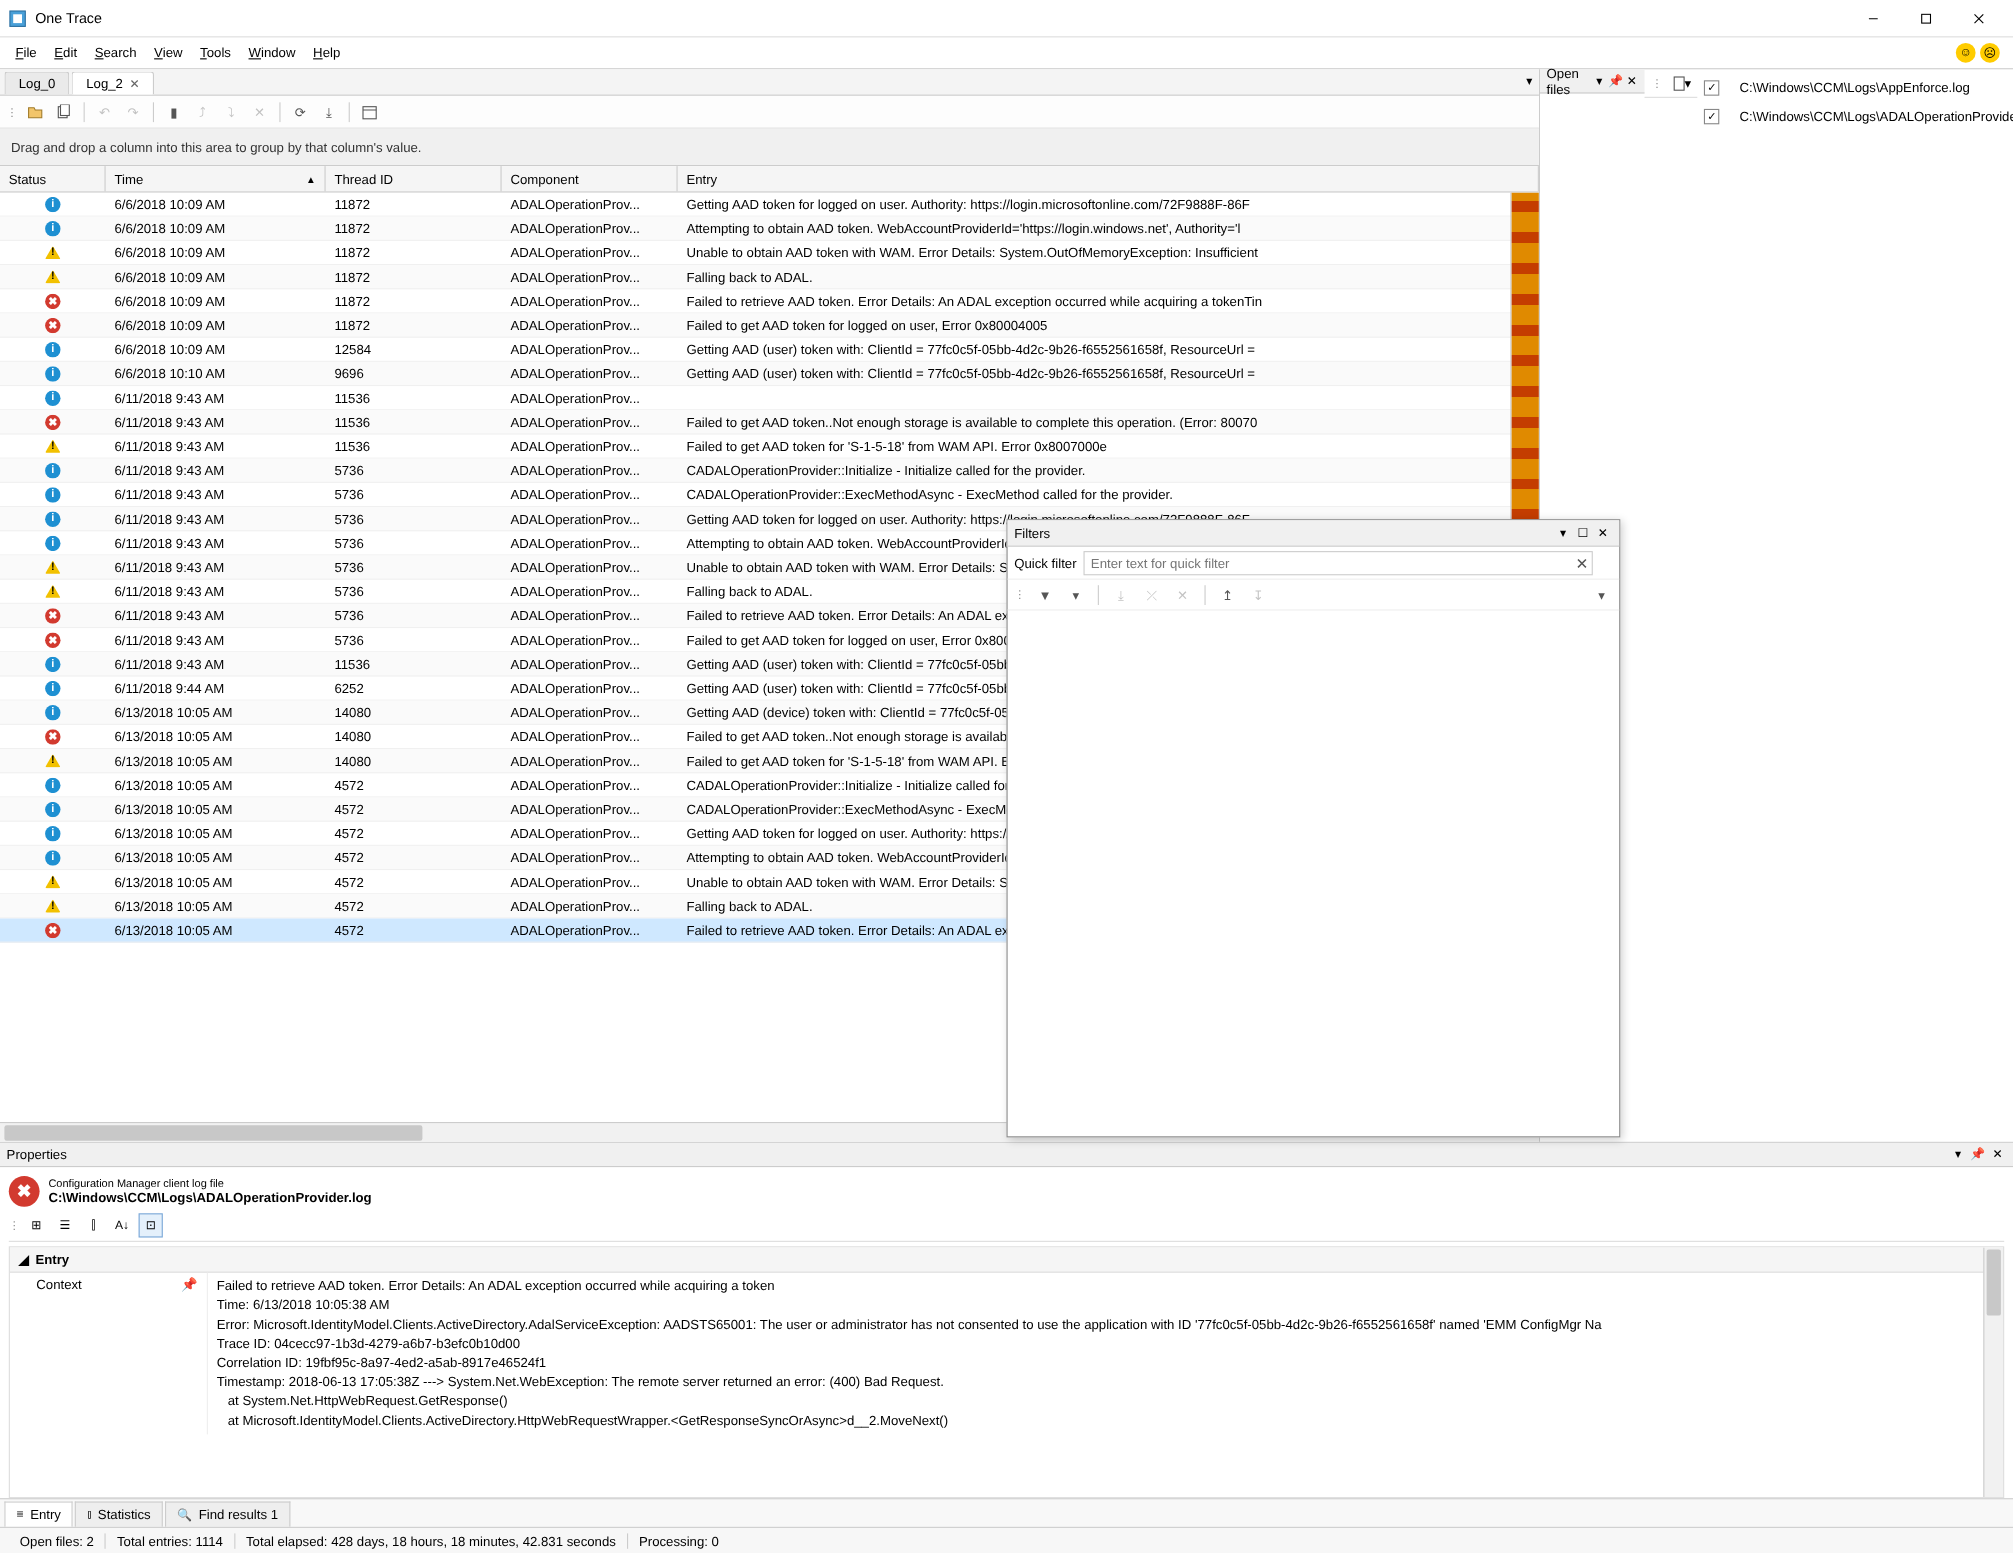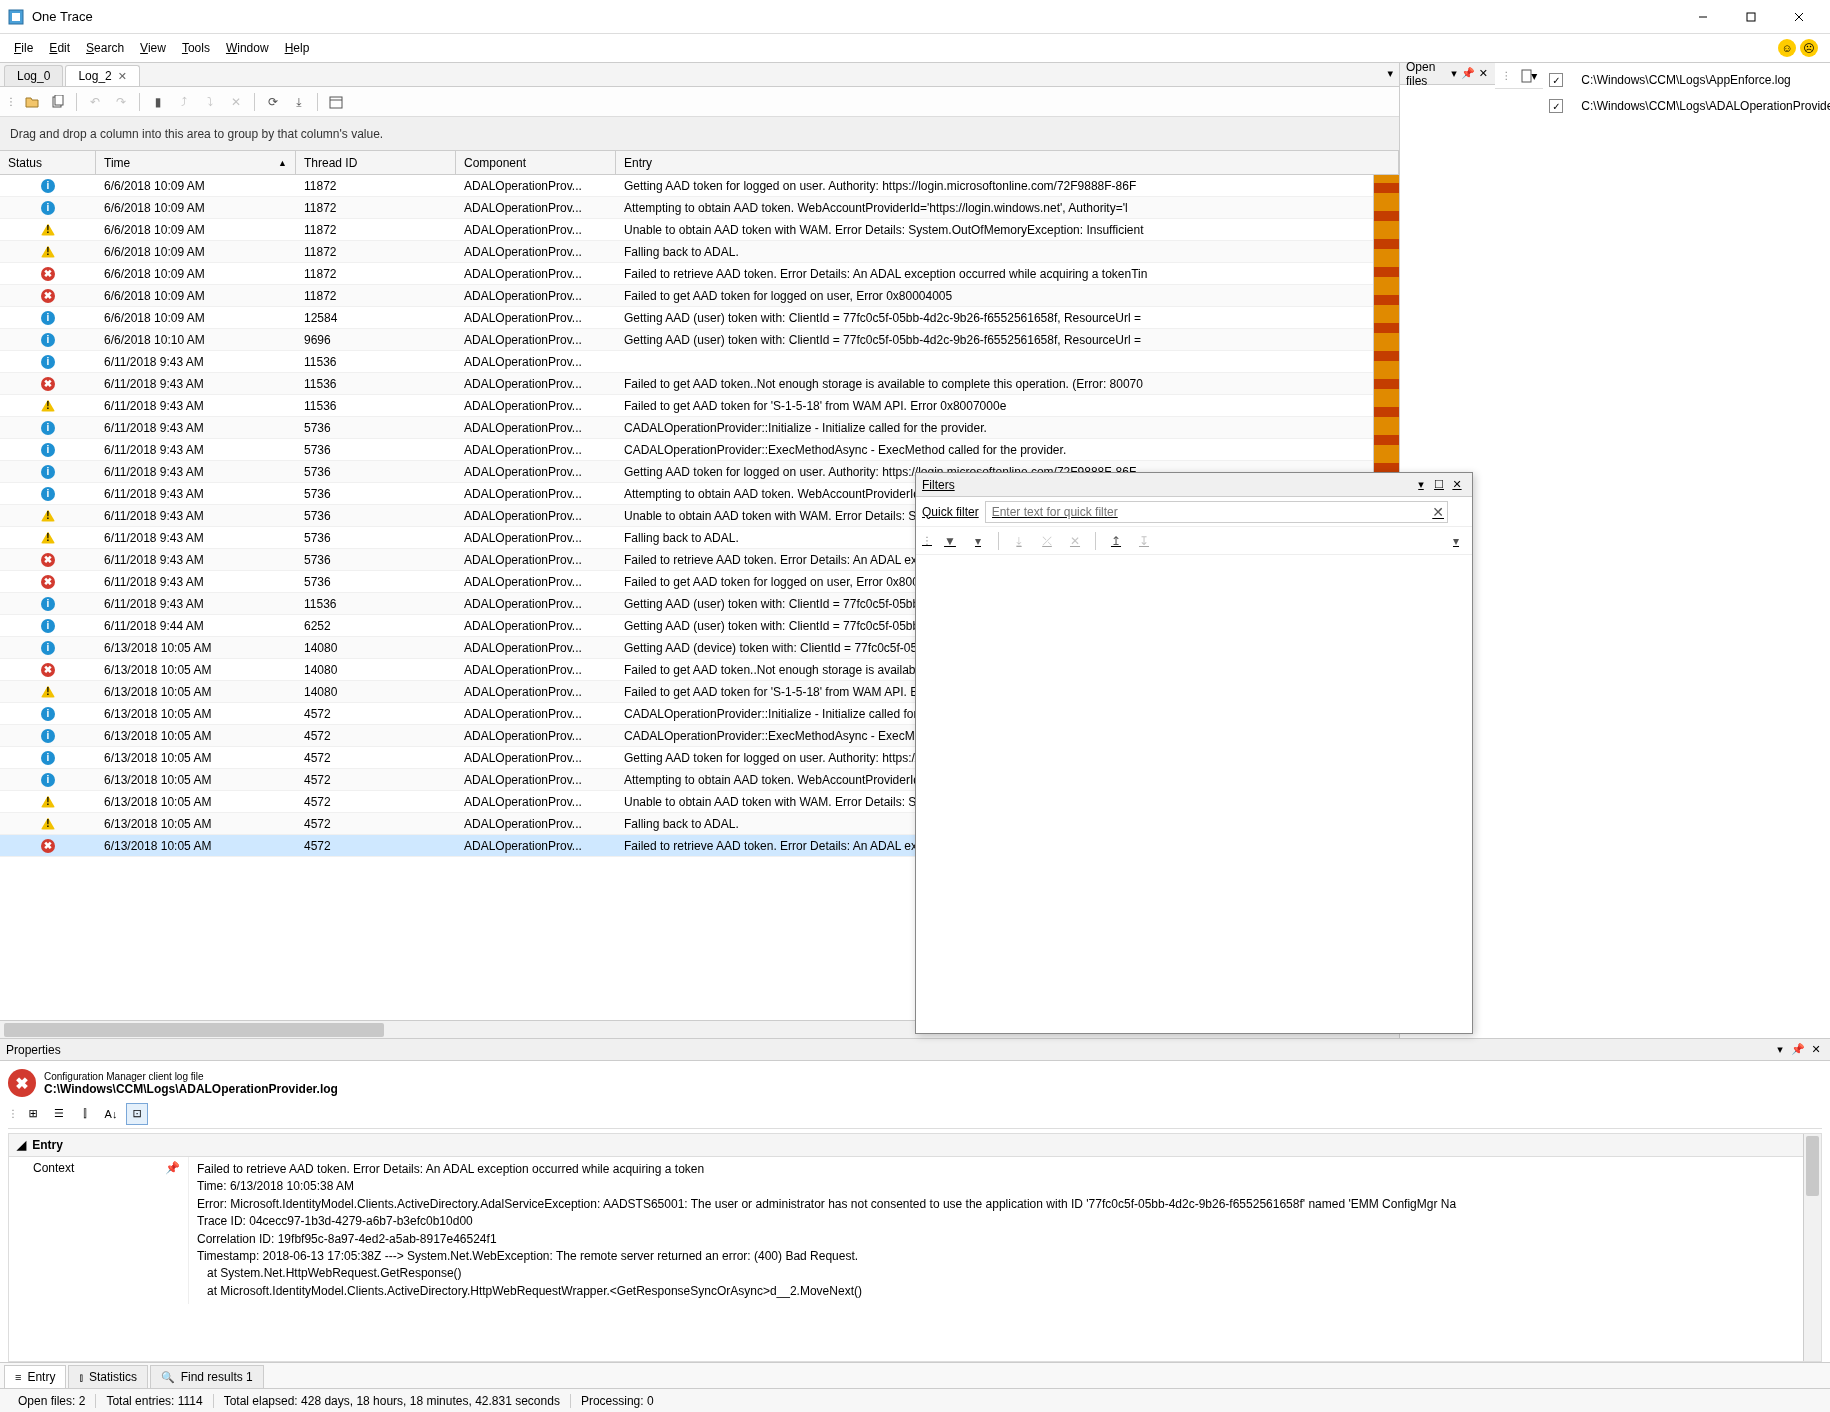--- a/index.html
+++ b/index.html
@@ -110,21 +110,21 @@
 .prop-tab { padding:4px 10px; border:1px solid #ccc; border-bottom:none; margin-right:2px; background:#eee; display:flex; align-items:center; gap:6px;}
 .prop-tab.active{ background:#fff;}
 .prop-tab .picon{ font-size:11px;}
 
 
 .statusbar { height: 24px; border-top: 1px solid #ccc; display: flex; align-items: center; padding: 0 8px; gap: 0; background: #f7f7f7; font-size:12px;}
 .statusbar .seg { padding: 0 10px; border-right: 1px solid #ccc; }
 .statusbar .seg:last-child{ border-right:none;}
 
 
-.float-win { position: absolute; left: 915px; top: 472px; width: 558px; height: 562px; background: #fff; border: 1px solid #888; box-shadow: 2px 2px 8px rgba(0,0,0,0.2); display:flex; flex-direction:column; z-index:50;text-decoration:underline;}
+.float-win { position: absolute; left: 915px; top: 472px; width: 558px; height: 562px; background: #fff; border: 1px solid #888; box-shadow: 2px 2px 8px rgba(0,0,0,0.2); display:flex; flex-direction:column; z-index:50;}
 .float-win .fw-title { height:24px; background:#f0f0f0; display:flex; align-items:center; padding:0 6px; border-bottom:1px solid #ccc;}
 .float-win .fw-title .spacer{flex:1;}
 .float-win .fw-title .hbtn{ width:18px; height:18px; display:flex; align-items:center; justify-content:center; font-size:11px;}
 .qf-row { height:30px; display:flex; align-items:center; padding:0 6px; gap:6px; border-bottom:1px solid #eee;}
 .qf-row input { flex:1; height:22px; border:1px solid #ccc; padding:0 6px; font-size:12px;}
 .qf-row .clear-x{ position:relative; left:-22px; color:#555; font-size:14px;}
 .fw-toolbar { height:28px; display:flex; align-items:center; padding:0 6px; gap:8px; border-bottom:1px solid #eee;}
 .fw-toolbar .fbtn{ width:20px; height:20px; display:flex; align-items:center; justify-content:center; color:#555;}
 .fw-toolbar .fbtn.disabled{ opacity:0.35;}
 .fw-body { flex:1; }

